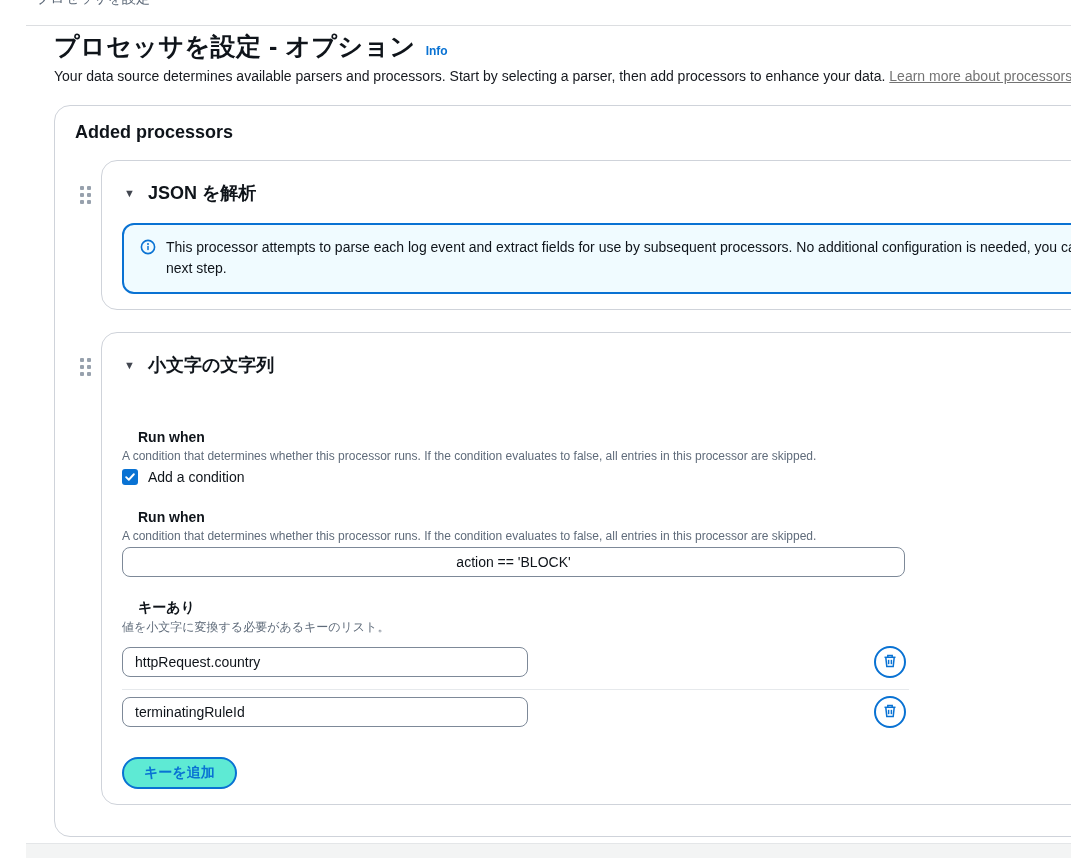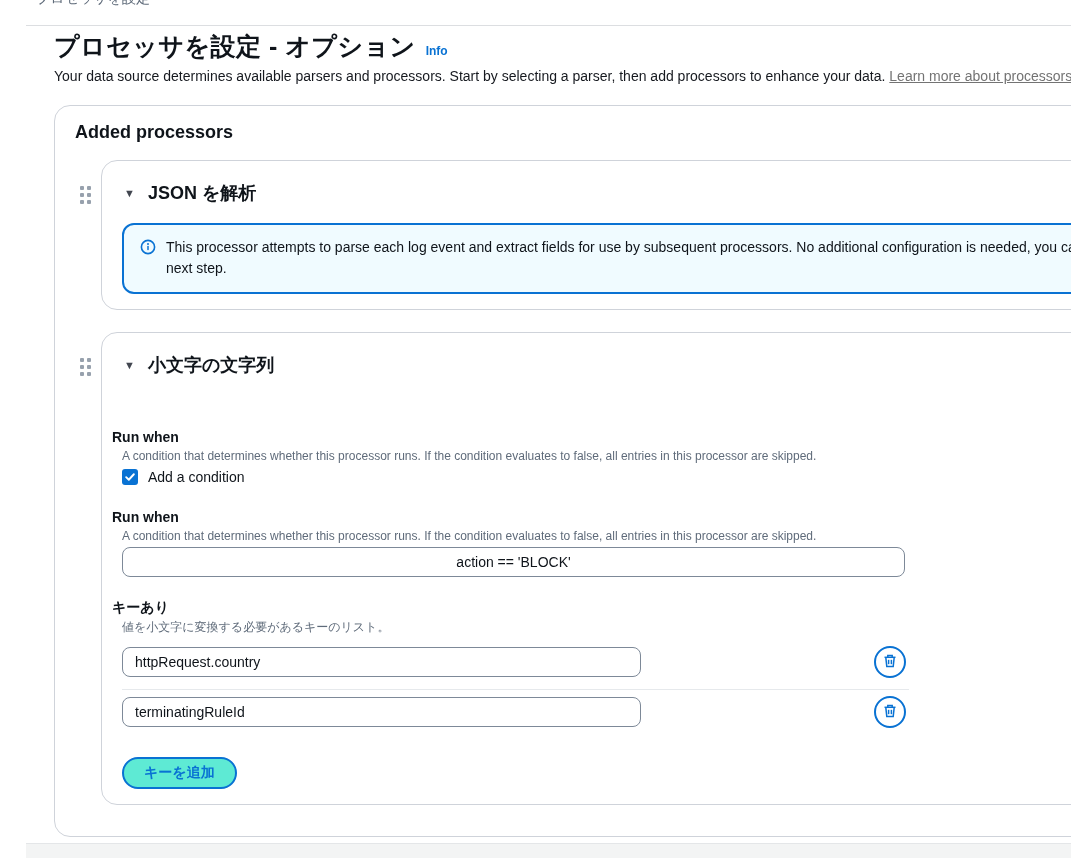--- a/index.html
+++ b/index.html
@@ -46,33 +46,33 @@
 
   
   .info-alert{ position:absolute; top:62px; left:20px; width:1084px; height:71px;
     background:#f0fbff; border:2px solid #0972d3; border-radius:12px;
     display:flex; gap:10px; padding:12px 16px; }
   .info-alert .alert-text{ font-size:14px; line-height:21px; color:#0f141a; width:1020px; }
   .info-icon{ flex:0 0 16px; margin-top:2px; }
 
   
   .proc-desc{ position:absolute; top:58px; left:20px; font-size:14px; color:#0f141a; }
-  .field-label{ position:absolute; left:10px; font-size:14px; font-weight:700; color:#0f141a; }
+  .field-label{ position:absolute; left:36px; font-size:14px; font-weight:700; color:#0f141a; }
   .field-desc{ position:absolute; left:20px; font-size:12px; color:#5f6b7a; }
   .lbl-rw1{ top:96px; } .desc-rw1{ top:116px; }
   .checkbox-row{ position:absolute; top:136px; left:20px; display:flex; align-items:center; gap:10px; cursor:pointer; }
   .checkbox{ width:16px; height:16px; background:#0972d3; border-radius:3px;
     display:flex; align-items:center; justify-content:center; }
   .checkbox-label{ font-size:14px; color:#0f141a; }
   .lbl-rw2{ top:176px; } .desc-rw2{ top:196px; }
   .text-input{ position:absolute; left:20px; height:30px; border:1px solid #7d8998; border-radius:8px;
     background:#fff; font-family:inherit; font-size:14px; color:#0f141a; padding:0 12px; outline:none; }
   .cond-input{ top:214px; width:783px;text-align:center; }
   .lbl-keys{ top:266px; } .desc-keys{ top:286px; }
-  .key-input{ width:519px; }
+  .key-input{ width:406px; }
   .key1{ top:314px; } .key2{ top:364px; }
   .row-divider{ position:absolute; top:356px; left:20px; width:787px; height:1px; background:#e6e9ec; }
   .trash-btn{ position:absolute; left:772px; width:32px; height:32px; border-radius:50%;
     border:2px solid #0972d3; background:#fff; display:flex; align-items:center; justify-content:center; cursor:pointer; }
   .trash1{ top:313px; } .trash2{ top:363px; }
   .add-key-btn{ position:absolute; top:424px; left:20px; height:32px; padding:0 20px;
     border:2px solid #0972d3; border-radius:18px; background:#5eead4;
     color:#0972d3; font-family:inherit; font-size:14px; font-weight:700; cursor:pointer; }
 
   

